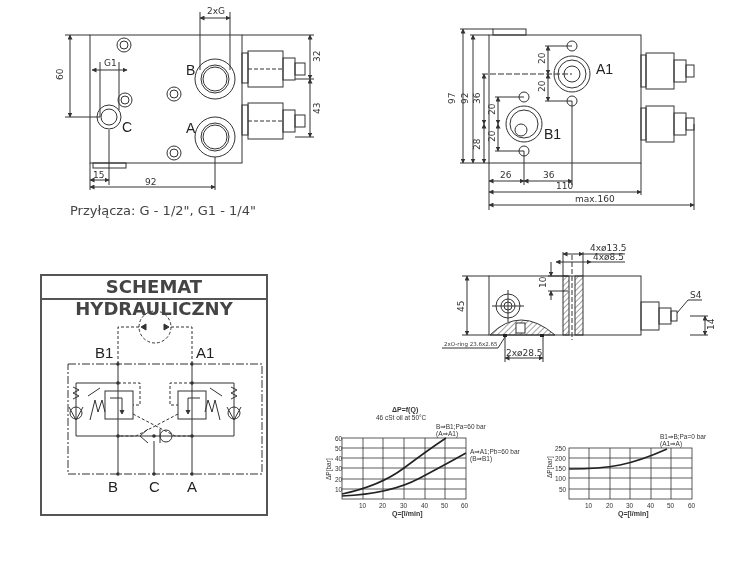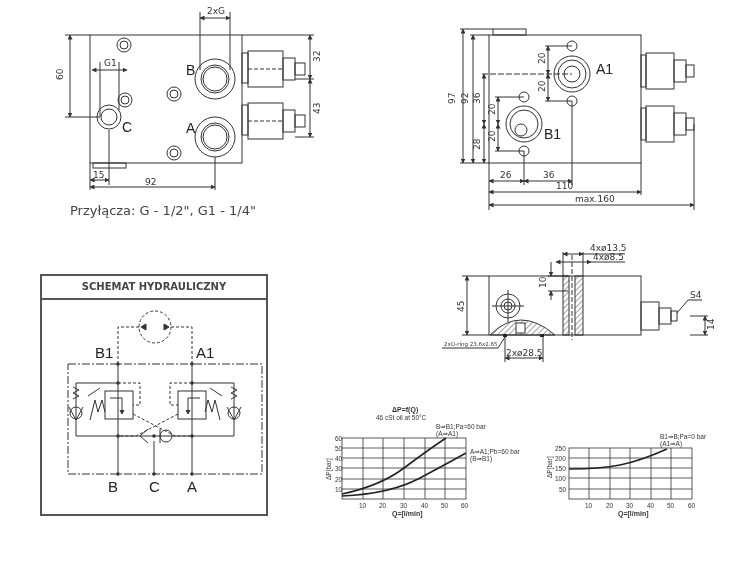--- a/index.html
+++ b/index.html
@@ -2,21 +2,21 @@
 <html><head>
 <meta charset="utf-8">
 <style>
   html,body{margin:0;padding:0;background:#fff;}
   body{width:750px;height:562px;position:relative;overflow:hidden;font-family:"Liberation Sans",sans-serif;color:#222;}
   svg{position:absolute;left:0;top:0;}
   .dim{font-family:"DejaVu Sans",sans-serif;font-size:9px;fill:#333;}
   .lbl{font-family:"Liberation Sans",sans-serif;font-size:14px;fill:#222;}
   .caption{position:absolute;left:70px;top:203px;font-family:"DejaVu Sans",sans-serif;font-size:13px;color:#444;}
   .schema-box{position:absolute;left:40px;top:274px;width:228px;height:242px;border:2px solid #555;box-sizing:border-box;}
-  .schema-title{height:22px;border-bottom:2px solid #555;text-align:center;font-family:"DejaVu Sans",sans-serif;font-weight:bold;font-size:10px;line-height:22px;color:#444;}
+  .schema-title{height:22px;border-bottom:2px solid #555;text-align:center;font-family:"DejaVu Sans",sans-serif;font-weight:bold;font-size:18px;line-height:22px;color:#444;}
   .ct{font-family:"Liberation Sans",sans-serif;font-size:6.5px;fill:#333;}
   .ctt{font-family:"Liberation Sans",sans-serif;font-size:7px;fill:#333;font-weight:bold;}
 </style>
 </head>
 <body>
 
 <svg width="750" height="562" viewBox="0 0 750 562">
   <defs>
     <pattern id="hatch" width="4" height="4" patternUnits="userSpaceOnUse" patternTransform="rotate(45)">
       <line x1="0" y1="0" x2="0" y2="4" stroke="#444" stroke-width="1"></line>

